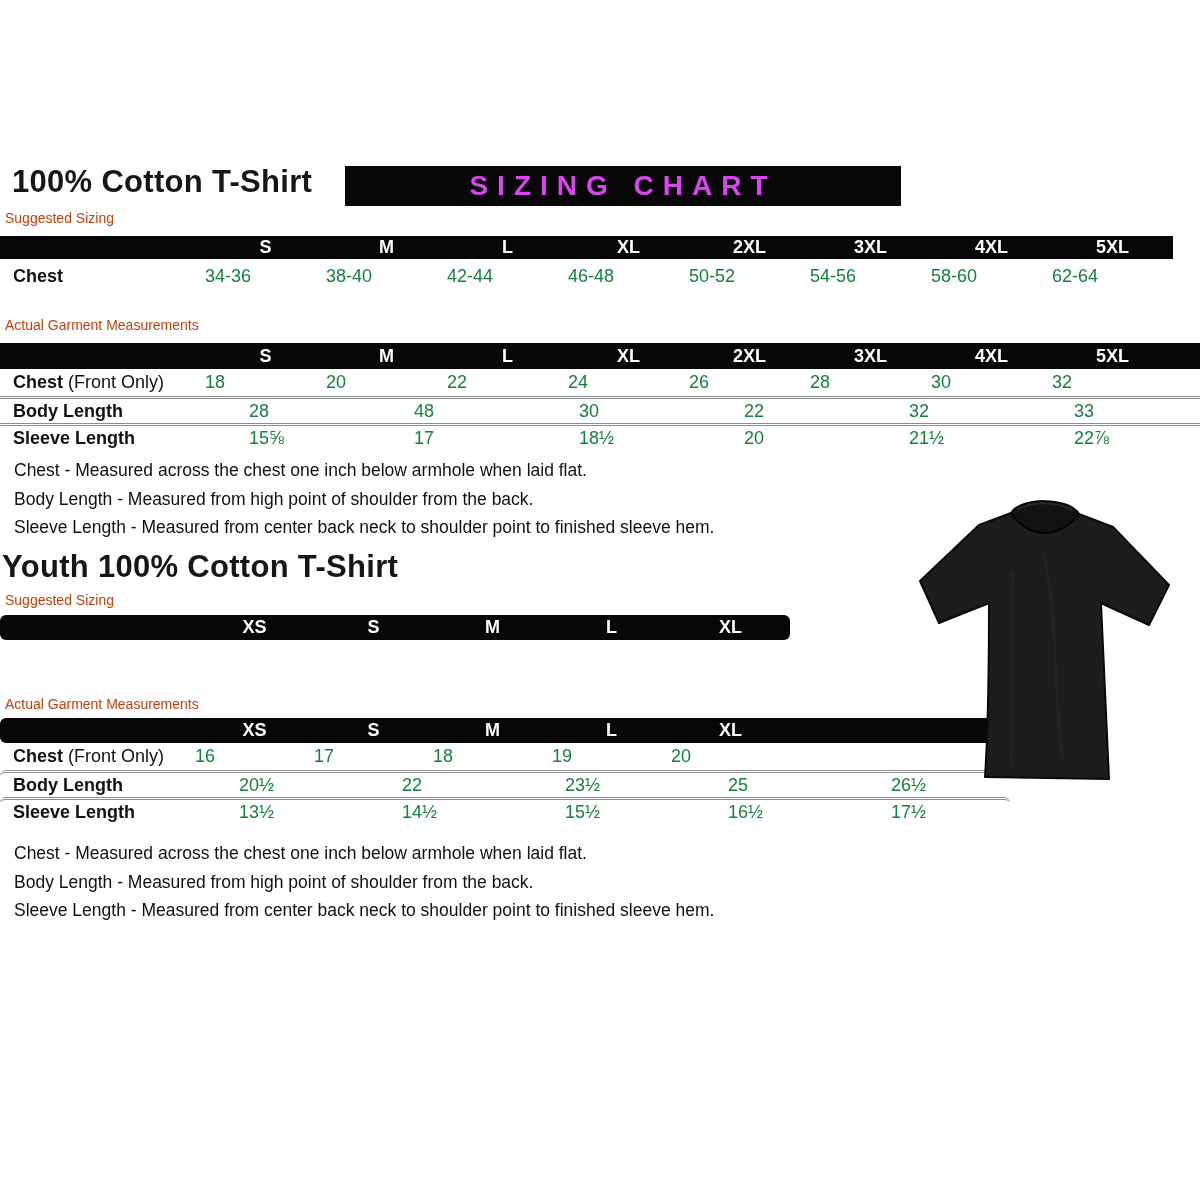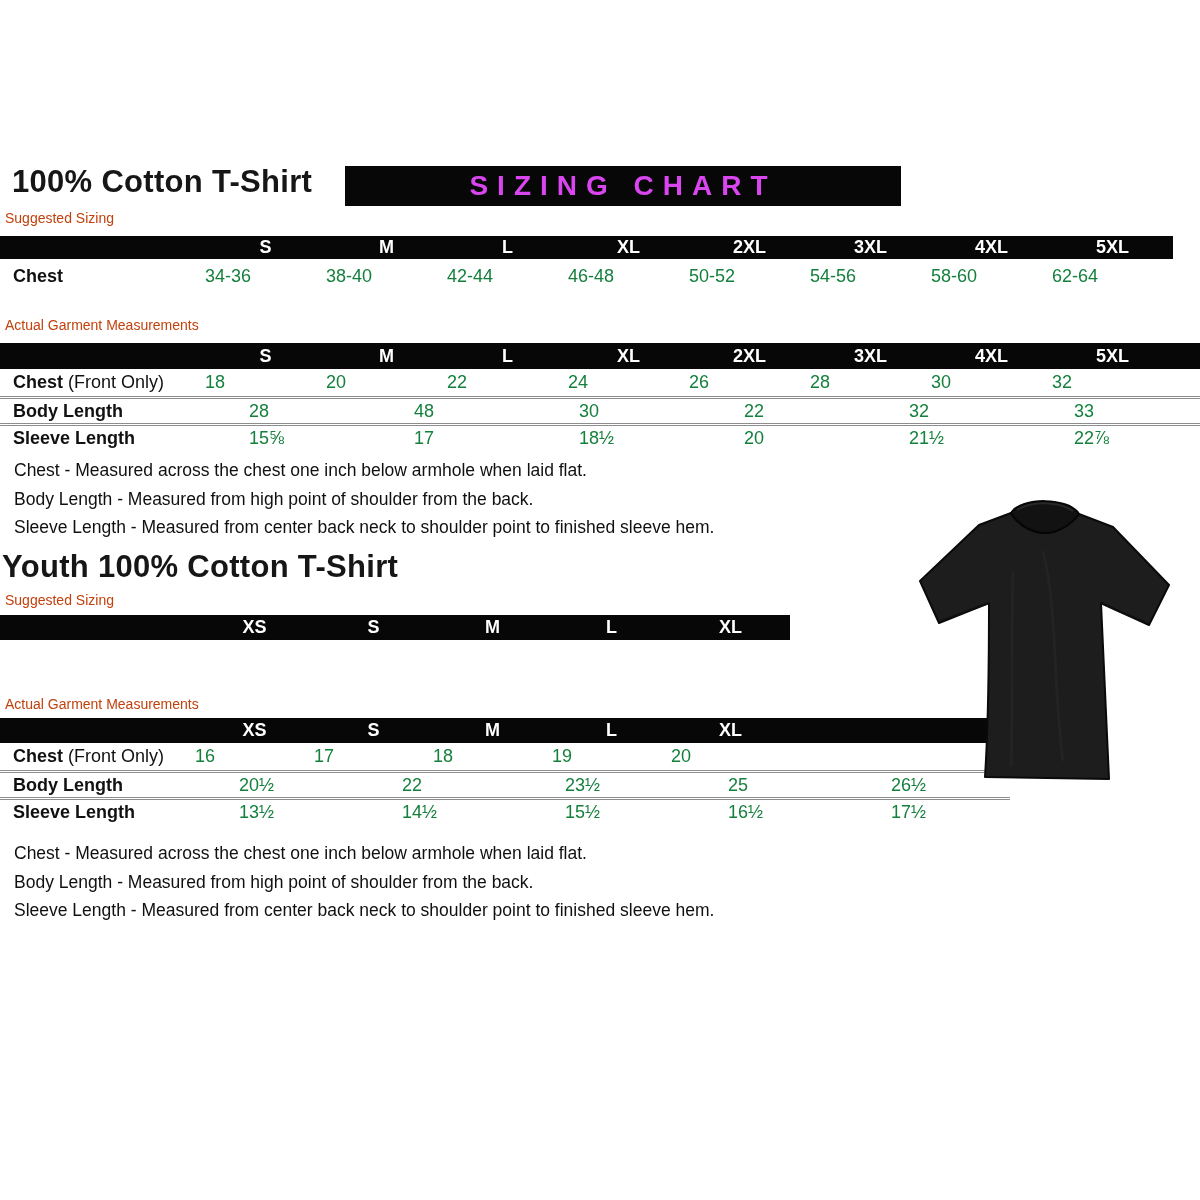--- a/index.html
+++ b/index.html
@@ -14,21 +14,21 @@
             display:flex; align-items:center; justify-content:center;
             font-size:28px; font-weight:bold; letter-spacing:9px; }
 
   .sec-label { font-size:14px; color:#c2410c; border-bottom:1.5px solid #4a4a4a; padding-bottom:20px; }
   .sl1 { left:5px; top:210px; }
   .sl2 { left:5px; top:317px; }
   .sl3 { left:5px; top:592px; }
   .sl4 { left:5px; top:696px; }
 
   .g-adult { display:grid; grid-template-columns:205px repeat(8,121px); }
-  .g-youth { display:grid; grid-template-columns:195px repeat(5,119px); }
+  .g-youth { display:grid; grid-template-columns:195px repeat(5,119px);border-radius:6px; }
 
   .table { position:absolute; left:0; }
   .thead { background:#070707; color:#ffffff; }
   .hcell { text-align:center; font-size:18px; font-weight:bold; }
   .t-adult-suggested .thead .hcell { line-height:23px; }
   .t-adult-actual   .thead .hcell { line-height:26px; }
   .t-youth-suggested .thead .hcell { line-height:25px; }
   .t-youth-actual    .thead .hcell { line-height:25px; }
 
   .trow { align-items:center; }

